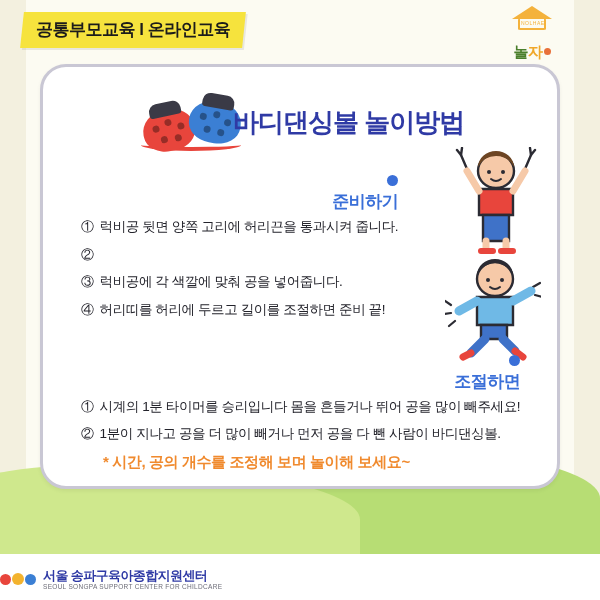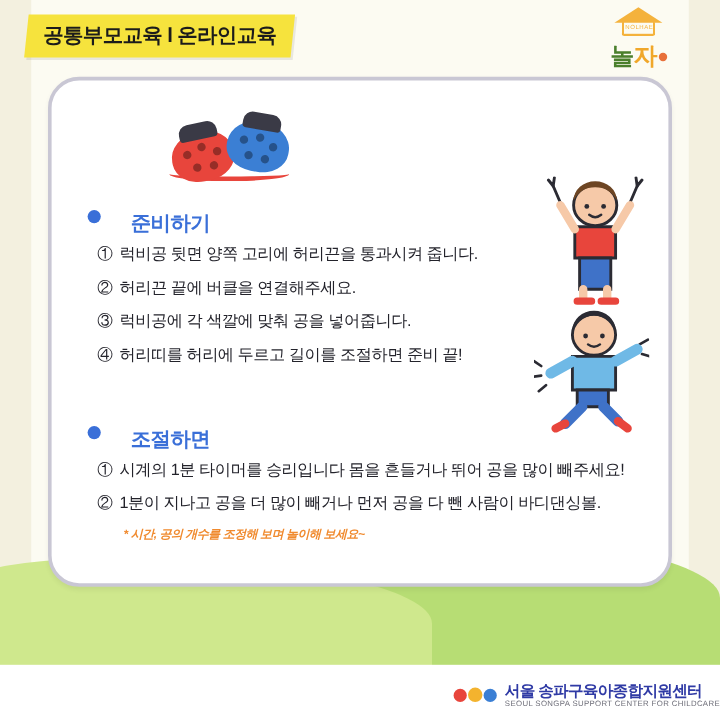--- a/index.html
+++ b/index.html
@@ -81,22 +81,22 @@
     width: 28px; height: 12px;
     border: 2px solid #f4b23c;
     border-top: none;
     border-radius: 2px;
   }
   .brand-house .tiny {
     position: absolute; left: 9px; top: 14px;
     font-size: 5px; color: #f4b23c; letter-spacing: 0.5px;
   }
   .brand-text {
-    font-size: 20px; font-weight: bold; color: #4a7f2c;
-    letter-spacing: -0.5px; margin-top: 1px;
+    font-size: 15px; font-weight: bold; color: #4a7f2c;
+    letter-spacing: -0.5px; margin-top: 11px;
   }
   .brand-text .accent { color: #f0a72a; }
   .brand-dot {
     display: inline-block; width: 7px; height: 7px;
     border-radius: 50%; background: #e8703a;
     vertical-align: 2px; margin-left: 1px;
   }
 
   
   .card {
@@ -146,22 +146,23 @@
     border-bottom: 4px solid #e8453c;
     border-radius: 0 0 50% 50%;
   }
 
   
   .section { position: absolute; left: 30px; }
   .sec1 { top: 108px; }
   .sec2 { top: 288px; }
 
   .sec-head {
-    display: flex; align-items: flex-start; gap: 25px;
+    display: flex; align-items: flex-end; gap: 4px;
     margin-bottom: 6px;
+    flex-direction: column;
   }
   .bullet-dot {
     width: 11px; height: 11px; border-radius: 50%;
     background: #3a6fd8; flex: 0 0 auto;
   }
   .sec-head .label {
     font-size: 17px; font-weight: bold; color: #3a6fd8;
     letter-spacing: -0.5px;
   }
   .steps { list-style: none; }
@@ -171,34 +172,33 @@
     letter-spacing: -0.4px;
     margin: 0 0 11px 8px;
     line-height: 1.25;
   }
   .sec2 .steps li { font-size: 13.5px; margin-bottom: 10px; }
   .num {
     flex: 0 0 auto; color: #23232b; font-size: 13px;
   }
   .note {
     margin: 2px 0 0 30px;
-    font-size: 10px; color: #f08a2e; font-weight: bold;
+    font-size: 15px; color: #f08a2e; font-weight: bold;
     letter-spacing: -0.4px;
-    font-style: italic;
   }
 
   
   .kid { position: absolute; }
   .kid-girl { right: 18px; top: 80px; width: 86px; height: 110px; }
   .kid-boy  { right: 16px; top: 186px; width: 96px; height: 120px; }
 
   
   .footer {
     position: absolute; left: 0; bottom: 10px; width: 600px;
-    display: flex; align-items: center; justify-content: flex-end; gap: 7px;
+    display: flex; align-items: center; justify-content: flex-start; gap: 7px;
   }
   .footer-logo { display: flex; align-items: flex-end; gap: 1px; }
   .footer-logo i {
     display: block; width: 11px; height: 11px; border-radius: 50%;
   }
   .footer-logo i:nth-child(1) { background: #e8453c; }
   .footer-logo i:nth-child(2) { background: #f3b32e; width: 12px; height: 12px; }
   .footer-logo i:nth-child(3) { background: #3b7fd4; }
   .footer-text { line-height: 1.1; }
   .footer-title {
@@ -250,20 +250,21 @@
       <div class="ball blue">
         <div class="cap"></div>
         <div class="hole h1"></div>
           <div class="hole h2"></div>
           <div class="hole h3"></div>
         <div class="hole h4"></div>
           <div class="hole h5"></div>
       </div>
     </div>
 
+    <div class="title">바디댄싱볼 놀이방법</div>
 
     <svg class="kid kid-girl" viewBox="0 0 86 110">
       <g stroke="#2b2b33" stroke-width="2.4" fill="none" stroke-linecap="round">
         <path d="M14 22 L8 8"></path>
           <path d="M72 22 L78 8"></path>
         <path d="M8 8 l-4 -5 M8 8 l1 -7 M78 8 l4 -5 M78 8 l-1 -7"></path>
       </g>
       <ellipse cx="43" cy="24" rx="18" ry="17" fill="#f6c9a8" stroke="#2b2b33" stroke-width="2.4"></ellipse>
       <path d="M25 20 a18 16 0 0 1 36 0 q-6 -11 -18 -11 q-12 0 -18 11z" fill="#6d4523"></path>
       <circle cx="36" cy="25" r="2" fill="#2b2b33"></circle>
@@ -298,21 +299,20 @@
         <span class="bullet-dot"></span>
         <span class="label">준비하기</span>
       </div>
       <ul class="steps">
         <li>
           <span class="num">①</span>
           <span>럭비공 뒷면 양쪽 고리에 허리끈을 통과시켜 줍니다.</span>
         </li>
         <li>
           <span class="num">②</span>
-          <span>허리끈 끝에 버클을 연결해주세요.</span>
         </li>
         <li>
           <span class="num">③</span>
           <span>럭비공에 각 색깔에 맞춰 공을 넣어줍니다.</span>
         </li>
         <li>
           <span class="num">④</span>
           <span>허리띠를 허리에 두르고 길이를 조절하면 준비 끝!</span>
         </li>
       </ul>

